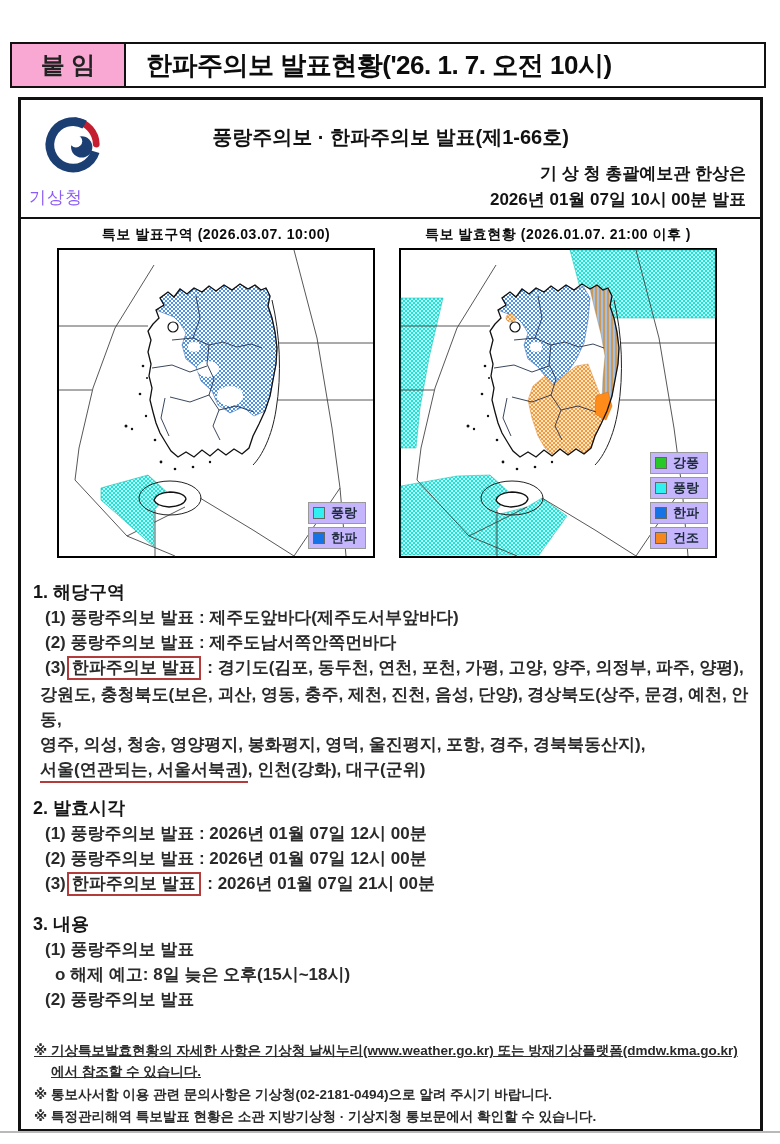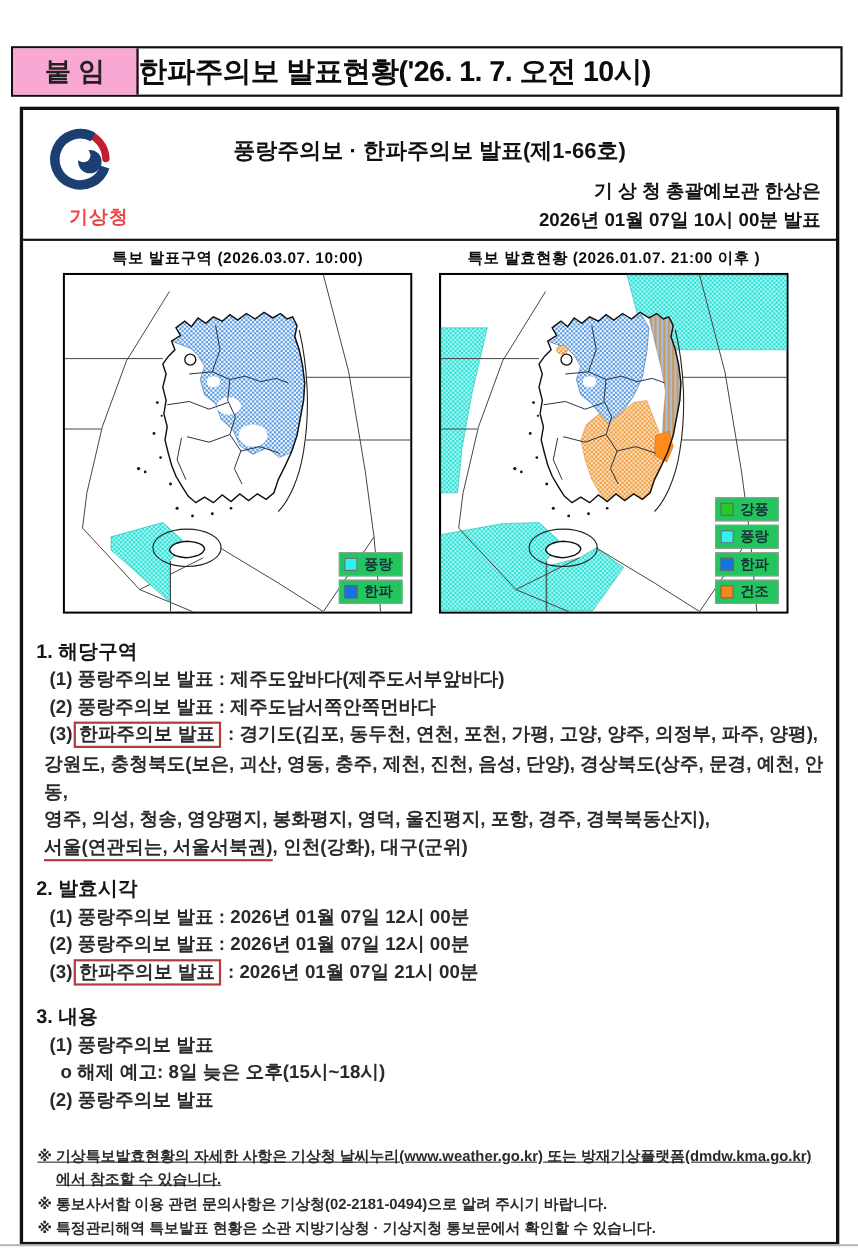--- a/index.html
+++ b/index.html
@@ -7,41 +7,41 @@
     width:780px;height:1144px;position:relative;background:#ffffff;
     font-family:"Liberation Sans","DejaVu Sans",sans-serif;color:#1d1d1d;
     overflow:hidden;
   }
   
   .hdr{position:absolute;left:10px;top:42px;width:756px;height:46px;
        border:2px solid #111;display:flex;box-sizing:border-box;background:#fff;}
   .hdr-tag{width:112px;background:#f9a8d4;border-right:2px solid #111;
        display:flex;align-items:center;justify-content:center;
        font-size:24px;font-weight:700;color:#222;}
-  .hdr-title{flex:1;display:flex;align-items:center;
+  .hdr-title{flex:1;display:flex;align-items:center;padding-left:20px;
        font-size:26px;font-weight:800;color:#0c0c0c;letter-spacing:-0.5px;}
   
   .doc{position:absolute;left:18px;top:97px;width:739px;height:1029px;
        border:3px solid #111;box-sizing:content-box;background:#fff;}
   .doc *{box-sizing:border-box;}
   .logo{position:absolute;left:21px;top:14px;width:62px;height:62px;}
-  .logo-label{position:absolute;left:8px;top:86px;width:88px;text-align:right;
-       font-size:17px;font-weight:700;color:#ef4444;letter-spacing:1px;}
+  .logo-label{position:absolute;left:8px;top:86px;width:88px;text-align:left;
+       font-size:17px;font-weight:400;color:#8b5cf6;letter-spacing:1px;}
   .b-title{position:absolute;left:0;top:24px;width:100%;text-align:center;
        font-size:20px;font-weight:800;color:#111;}
   .b-issuer{position:absolute;right:14px;top:62px;font-size:17px;font-weight:700;color:#141414;}
   .b-issued{position:absolute;right:14px;top:88px;font-size:17px;font-weight:700;color:#141414;}
   .divider{position:absolute;left:0;right:0;top:117px;border-top:2px solid #111;}
   .map-title{position:absolute;top:126px;width:318px;text-align:center;
        font-size:14px;font-weight:800;color:#0c0c0c;letter-spacing:0.5px;}
   .map-box{position:absolute;top:148px;width:318px;height:310px;}
   .map-box svg{position:absolute;left:0;top:0;}
   .legend{position:absolute;right:9px;bottom:9px;display:flex;flex-direction:column;
        gap:3px;align-items:stretch;}
-  .legend-item{display:flex;align-items:center;gap:6px;background:#22c55e;
+  .legend-item{display:flex;align-items:center;gap:6px;background:#c4b5fd;
        border:1px solid #999;padding:1px 8px 1px 4px;font-size:13px;font-weight:700;color:#1d2a3a;}
   .legend-item .sw{width:12px;height:12px;border:1px solid #666;flex:0 0 auto;}
   
   .sec-h{position:absolute;left:12px;font-size:18px;font-weight:800;color:#161616;}
   .ln{position:absolute;font-size:17px;font-weight:700;color:#2a2a2a;white-space:nowrap;}
   .redbox{display:inline-block;border:2px solid #b23b3b;padding:0 3px;margin:0 2px 0 1px;line-height:20px;}
   .redline{border-bottom:2px solid #b23b3b;padding-bottom:2px;}
   .note{position:absolute;left:13px;width:714px;font-size:13.5px;font-weight:700;
        color:#2a2a2a;line-height:21px;padding-left:17px;text-indent:-17px;}
   .bottom-rule{position:absolute;left:0;top:1131px;width:780px;height:2px;background:#b9b9b9;}

